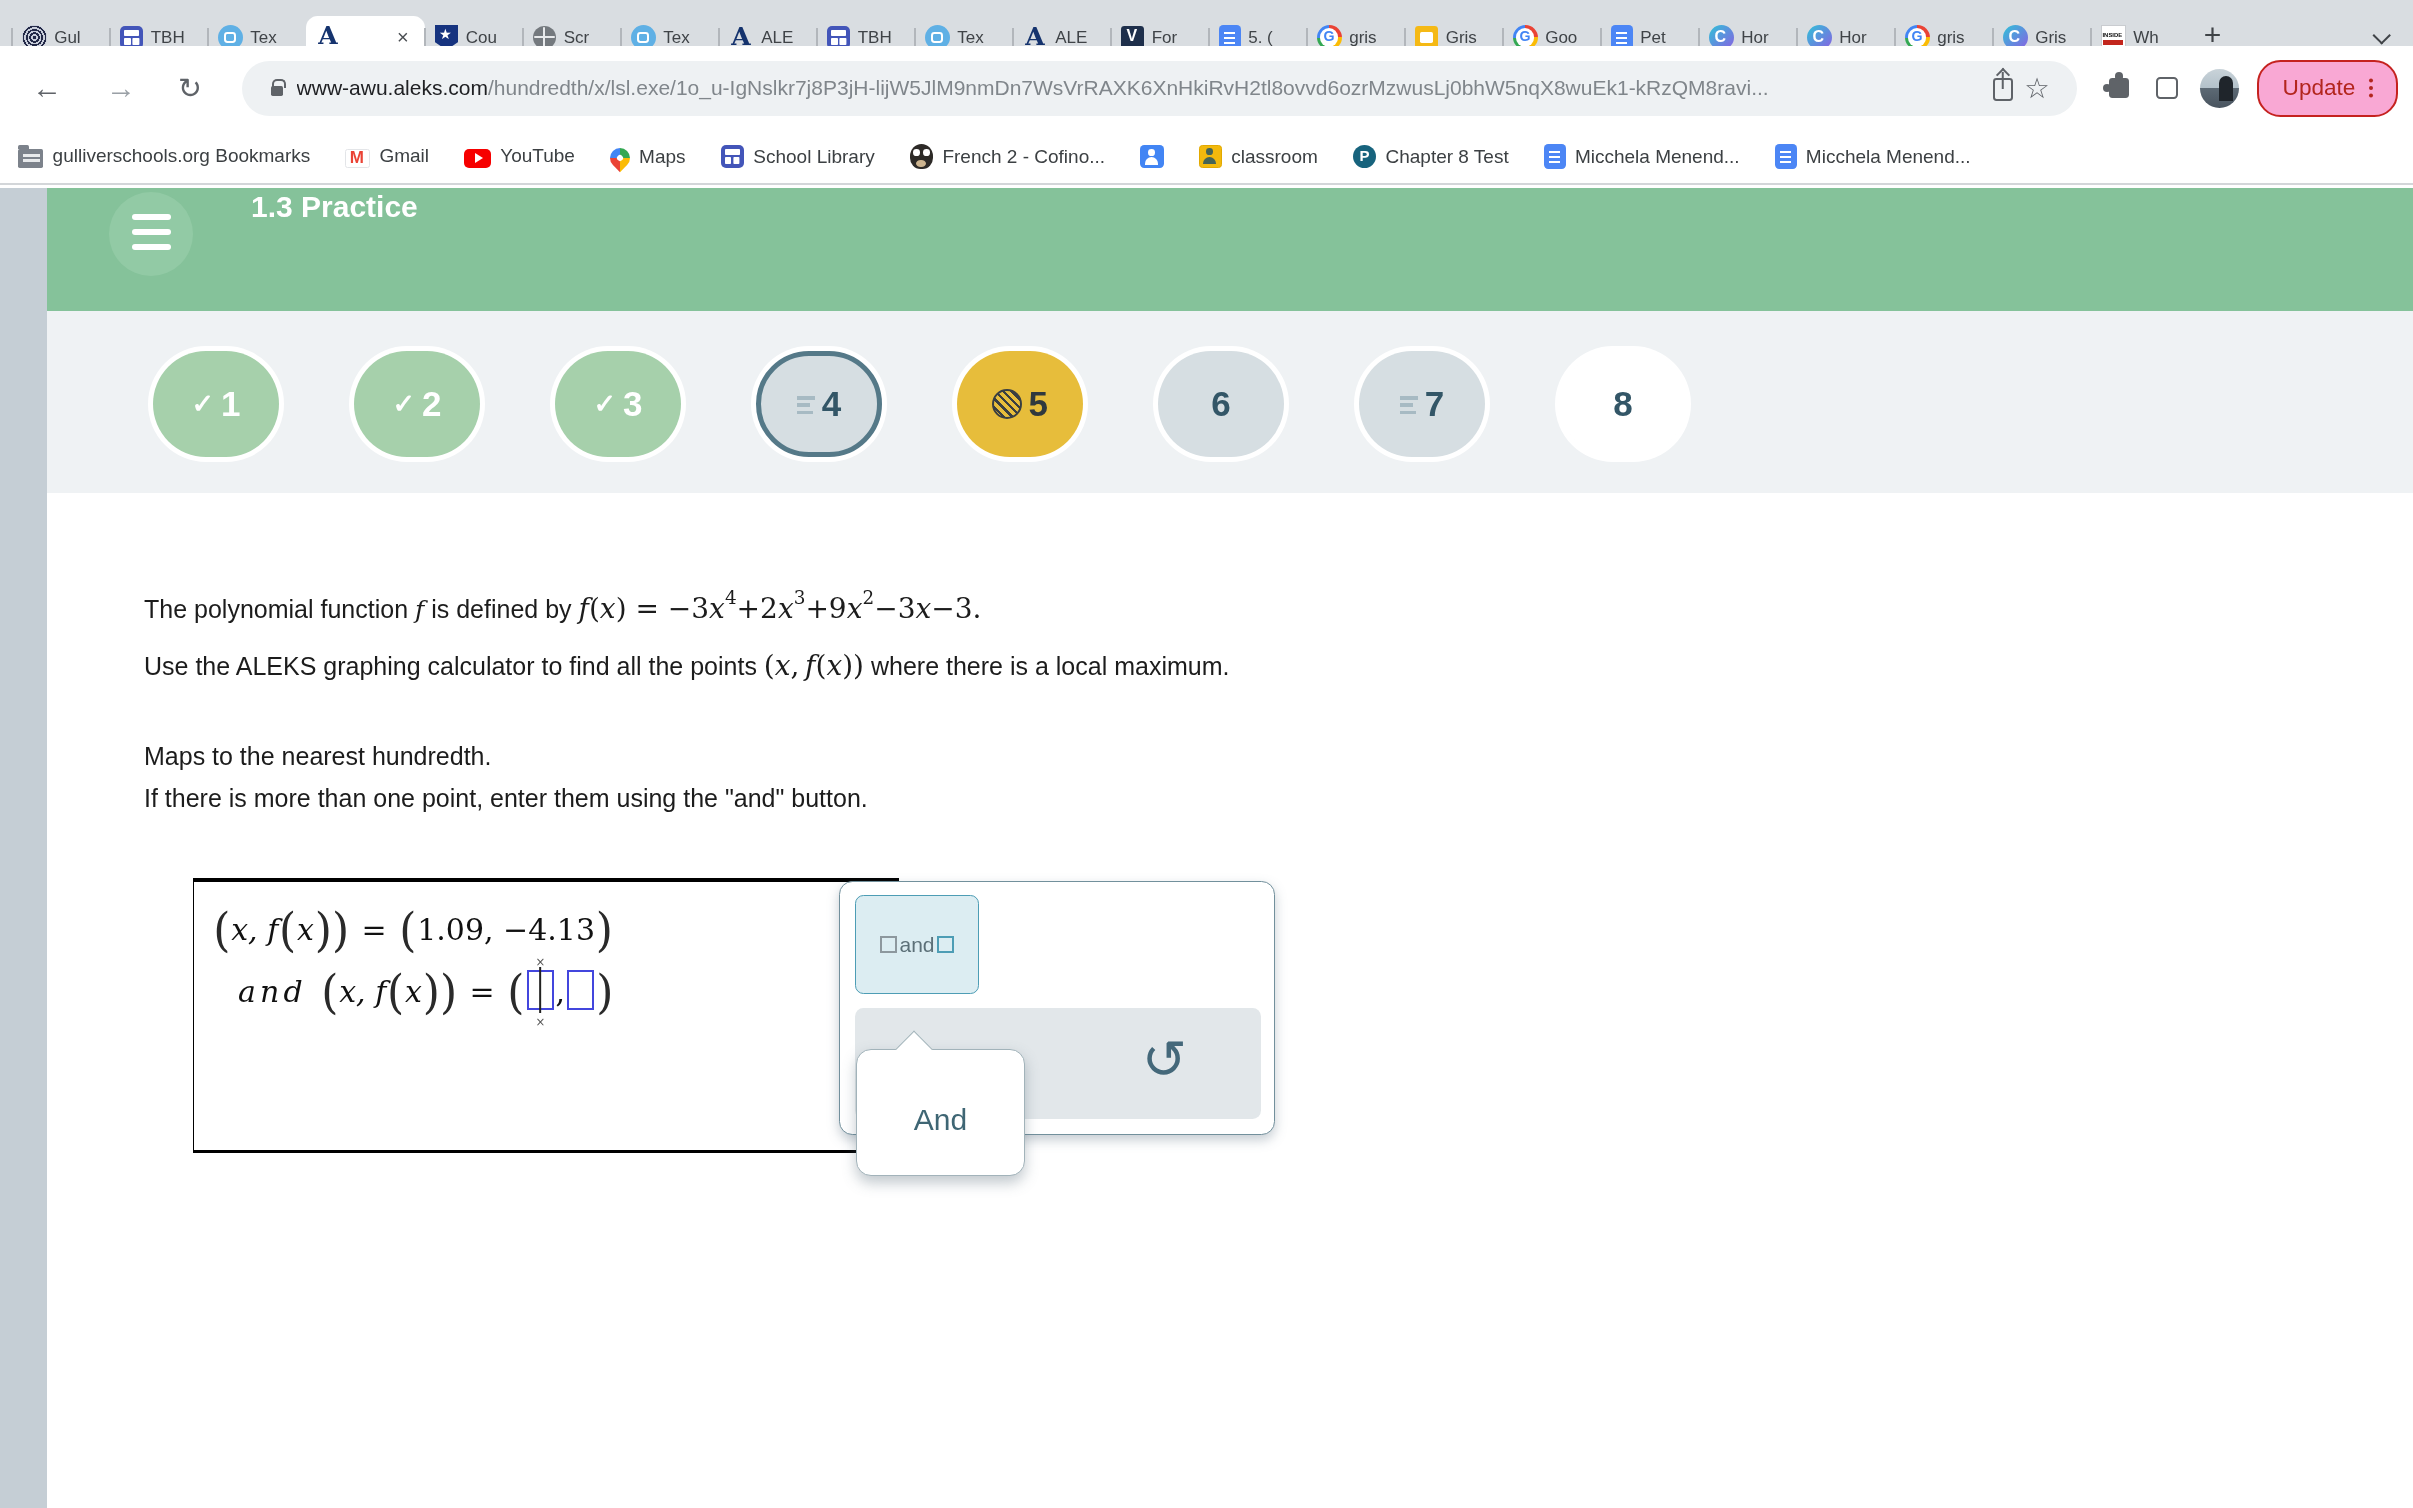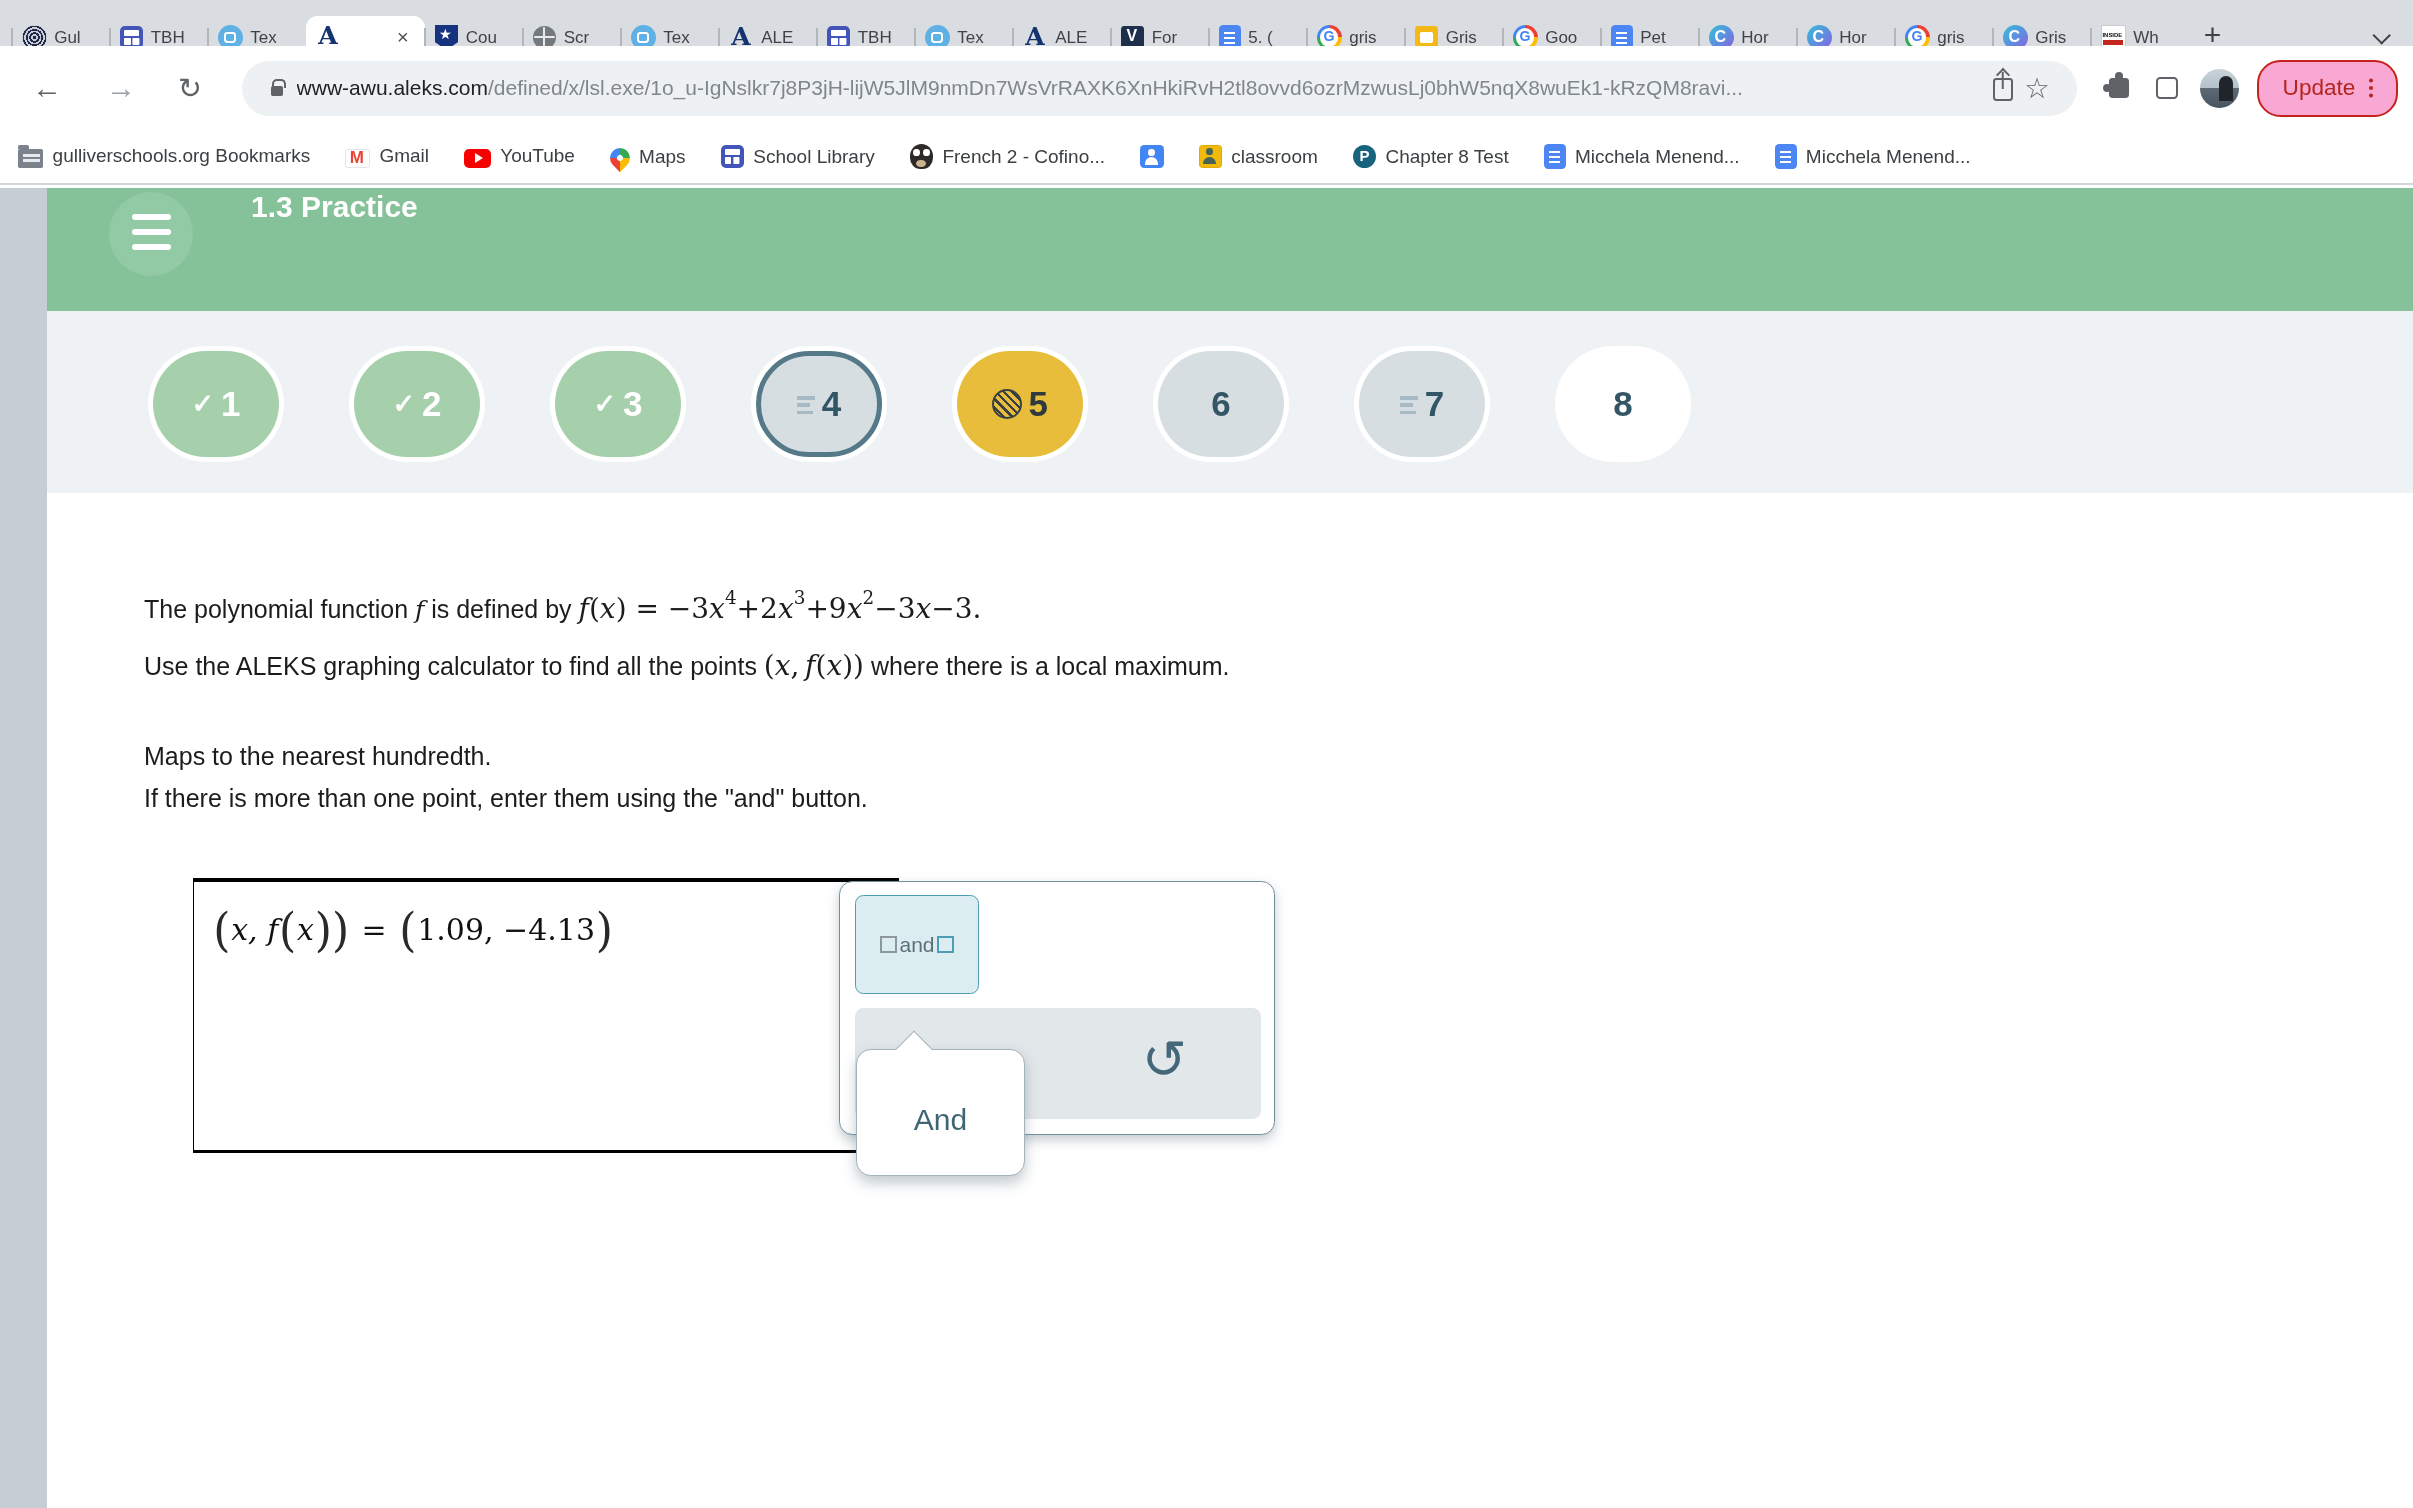--- a/index.html
+++ b/index.html
@@ -325,21 +325,21 @@
   <div class="newtab">+</div>
   <div class="tchev"></div>
 </div>
 
 <div class="toolbar">
   <div class="navbtn back">←</div>
   <div class="navbtn fwd">→</div>
   <div class="navbtn reload">↻</div>
   <div class="omnibox">
     <span class="lock"></span>
-    <span class="url"><span>www-awu.aleks.com</span><span class="path">/defined/x/lsl.exe/1o_u-IgNslkr7j8P3jH-lijW5JlM9nmDn7WsVrRAXK6XnHkiRvH2tl8ovvd6ozrMzwusLj0bhW5nqX8wuEk1-kRzQM8ravi...</span></span>
+    <span class="url"><span>www-awu.aleks.com</span><span class="path">/hundredth/x/lsl.exe/1o_u-IgNslkr7j8P3jH-lijW5JlM9nmDn7WsVrRAXK6XnHkiRvH2tl8ovvd6ozrMzwusLj0bhW5nqX8wuEk1-kRzQM8ravi...</span></span>
     <span class="share"></span>
     <span class="star">☆</span>
   </div>
   <div class="puzzle"></div>
   <div class="winsq"></div>
   <div class="avatar"></div>
   <div class="updatepill">
     <span class="ulabel">Update</span>
     <span class="dots"></span>
   </div>
@@ -441,20 +441,23 @@
 <div class="qtext" style="left:144px; top:649px;">
   <span>Use the ALEKS graphing calculator to find all the points </span><span class="mser"><span>(</span><span class="mi">x</span><span>,</span> <span class="mi">f</span><span>(</span><span class="mi">x</span><span>))</span></span><span> where there is a local maximum.</span>
 </div>
 <div class="qtext" style="left:144px; top:742px;">Maps to the nearest hundredth.</div>
 <div class="qtext" style="left:144px; top:784px;">If there is more than one point, enter them using the "and" button.</div>
 
 <div class="ansbox">
   <div class="mrow mrow1">
     <span class="bp">(</span><span class="mi">x,</span>&nbsp;<span class="mi">f</span><span class="bp">(</span><span class="mi">x</span><span class="bp">))</span><span class="meq">=</span><span class="bp">(</span><span class="mn">1.09, −4.13</span><span class="bp">)</span>
   </div>
+  <div class="mrow mrow2">
+    <span class="andw">and</span><span class="bp">(</span><span class="mi">x,</span>&nbsp;<span class="mi">f</span><span class="bp">(</span><span class="mi">x</span><span class="bp">))</span><span class="meq">=</span><span class="bp">(</span><span class="mbox cur"></span><span>,</span><span class="mbox"></span><span class="bp">)</span>
+  </div>
 </div>
 
 <div class="andpanel">
   <div class="chip">
     <span class="sqg"></span>
     <span class="ctxt">and</span>
     <span class="sqt"></span>
   </div>
   <div class="graybar">
     <span class="undo">↺</span>

